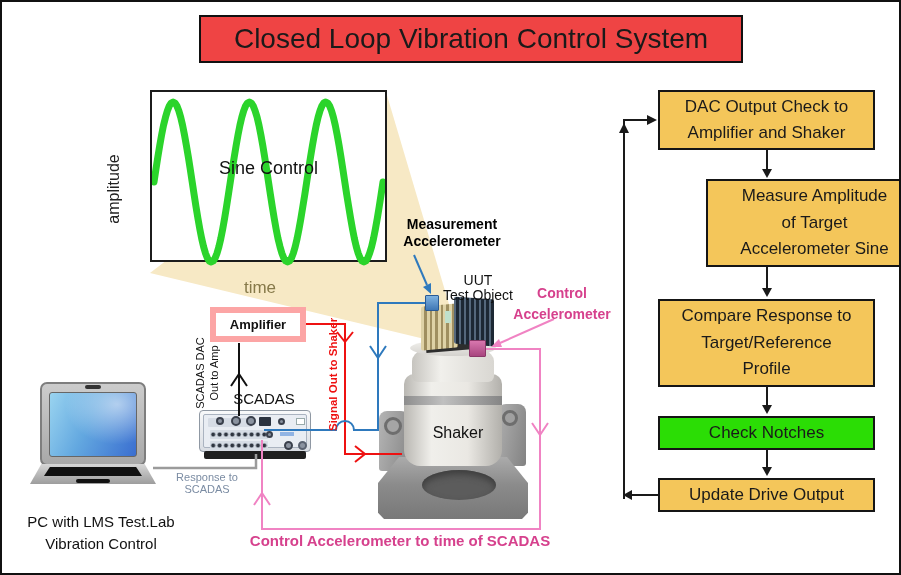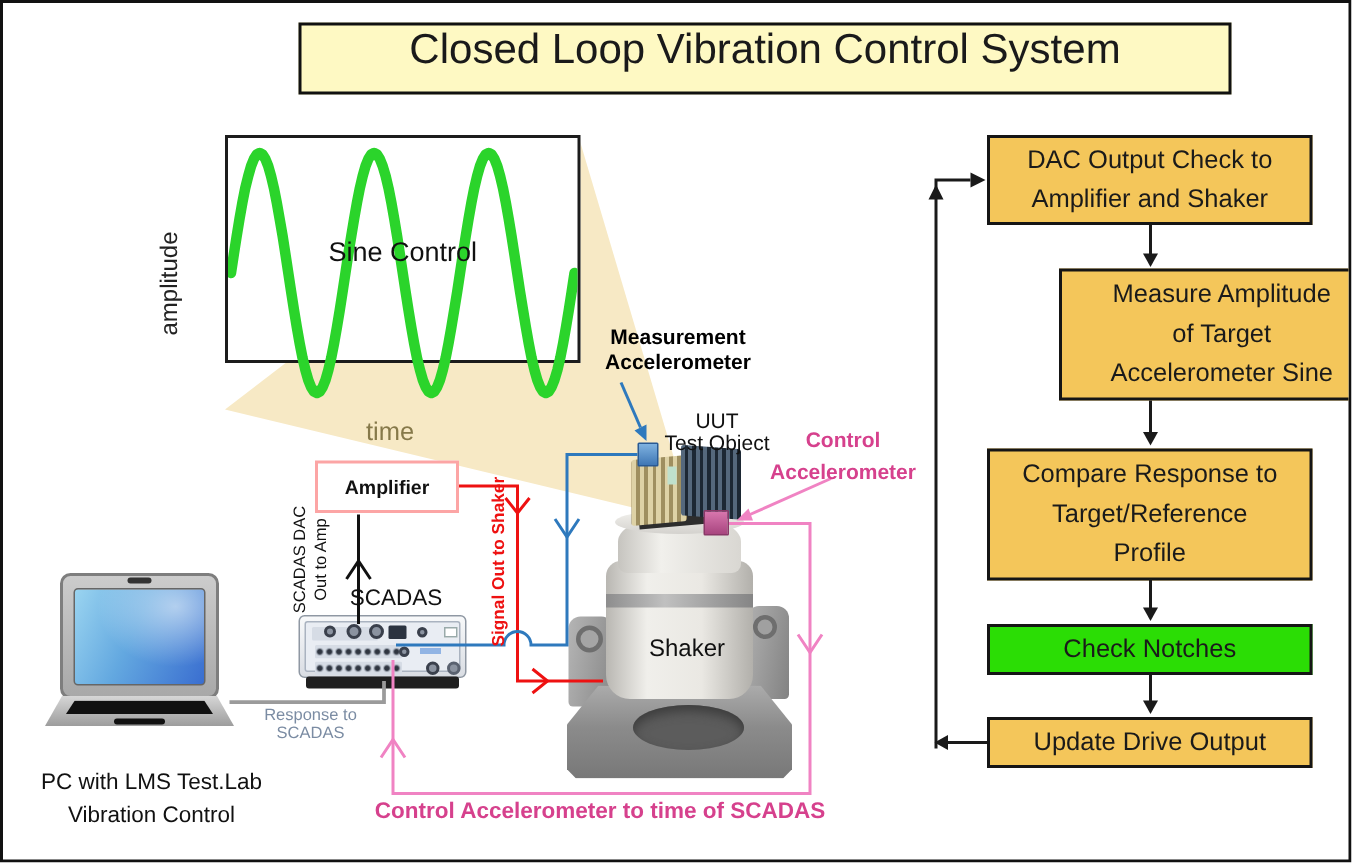--- a/index.html
+++ b/index.html
@@ -1,24 +1,24 @@
 <!DOCTYPE html>
 <html><head>
 <meta charset="utf-8">
 <style>
   html,body{margin:0;padding:0;background:#fff;overflow:hidden;}
   *{box-sizing:border-box;font-family:"Liberation Sans",sans-serif;}
   #canvas{position:relative;width:901px;height:575px;background:#fff;border:2px solid #111;overflow:hidden;}
   .abs{position:absolute;}
   svg.layer{position:absolute;left:0;top:0;width:901px;height:575px;pointer-events:none;}
   
-  #title-box{left:197px;top:13px;width:622px;height:48px;border:2px solid #111;background:#fef9c3;
-    display:flex;justify-content:center;font-size:28px;color:#1a1a1a;z-index:6;}
-  
-  #plot-box{left:148px;top:88px;width:237px;height:152px;background:#fff;border:2px solid #1c1c1c;z-index:1;}
+  #title-box{left:197px;top:13px;width:544px;height:48px;border:2px solid #111;background:#ef4444;
+    display:flex;align-items:center;justify-content:center;font-size:28px;color:#1a1a1a;z-index:6;}
+  
+  #plot-box{left:148px;top:88px;width:237px;height:172px;background:#fff;border:2px solid #1c1c1c;z-index:1;}
   #plot-box svg{position:absolute;left:0;top:0;}
   #sine-annotation{position:absolute;left:0;right:0;top:66px;text-align:center;font-size:18px;color:#111;}
   #amplitude-label{left:62px;top:178px;width:100px;text-align:center;transform:rotate(-90deg);
     font-size:16px;color:#222;z-index:6;}
   #time-label{left:218px;top:276px;width:80px;text-align:center;font-size:17px;color:#86794a;z-index:6;}
   
   .flow-box{left:656px;width:217px;border:2px solid #151515;display:flex;flex-direction:column;
     align-items:center;justify-content:center;font-size:17px;color:#1a1a1a;text-align:center;z-index:4;line-height:1.55;}
   
   .lbl{z-index:6;text-align:center;}
@@ -26,21 +26,21 @@
   #uut-label{left:438px;top:271px;width:76px;font-size:14px;color:#111;line-height:15px;}
   #control-label{left:502px;top:281px;width:116px;font-size:14px;font-weight:600;color:#d6418d;line-height:21px;}
   #shaker-label{left:416px;top:422px;width:80px;font-size:16px;color:#111;z-index:6;}
   #scadas-label{left:222px;top:388px;width:80px;font-size:15px;color:#111;}
   #dac-label{left:167px;top:357px;width:76px;font-size:11px;color:#111;line-height:14px;transform:rotate(-90deg);}
   #signal-label{left:282px;top:374px;width:98px;font-size:11.5px;font-weight:700;color:#ee1111;transform:rotate(-90deg);white-space:nowrap;}
   #ethernet-label{left:157px;top:469px;width:96px;font-size:11px;color:#7b8ca3;}
   #pc-label{left:13px;top:509px;width:172px;font-size:15px;color:#111;line-height:22px;}
   #control-wire-label{left:247px;top:530px;width:302px;font-size:15px;font-weight:700;color:#d6418d;}
   
-  #amplifier-box{left:208px;top:305px;width:96px;height:35px;background:#fff;border:2px solid #fca5a5;
+  #amplifier-box{left:208px;top:305px;width:96px;height:35px;background:#fff;border:6px solid #fca5a5;
     display:flex;align-items:center;justify-content:center;font-size:13px;font-weight:700;color:#111;z-index:3;}
   
   #scadas-device{left:197px;top:408px;width:112px;height:42px;border:1px solid #8f98a3;border-radius:4px;
     background:linear-gradient(180deg,#f8f9fa,#d9dde3);z-index:3;}
   #scadas-panel{position:absolute;left:3px;top:3px;right:3px;bottom:3px;background:#e9edf3;border:1px solid #aab3c0;border-radius:2px;}
   .scadas-row{position:absolute;height:9px;background:#d6dce5;border-radius:1px;}
   .dots{background-image:radial-gradient(circle at 3.2px 4.5px,#2f3540 1.5px,#98a0ac 2.1px,rgba(0,0,0,0) 2.9px);
     background-size:6.4px 9px;background-repeat:repeat-x;}
   .bnc{position:absolute;border-radius:50%;background:#8b93a0;border:2px solid #3a404c;}
   #scadas-base{left:202px;top:449px;width:102px;height:8px;background:#1f1f1f;border-radius:2px;z-index:3;}

